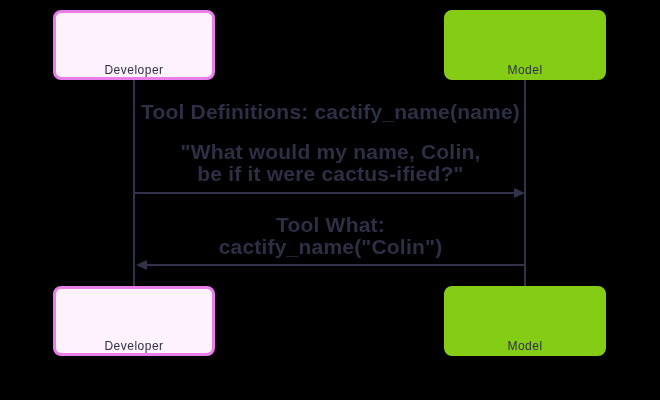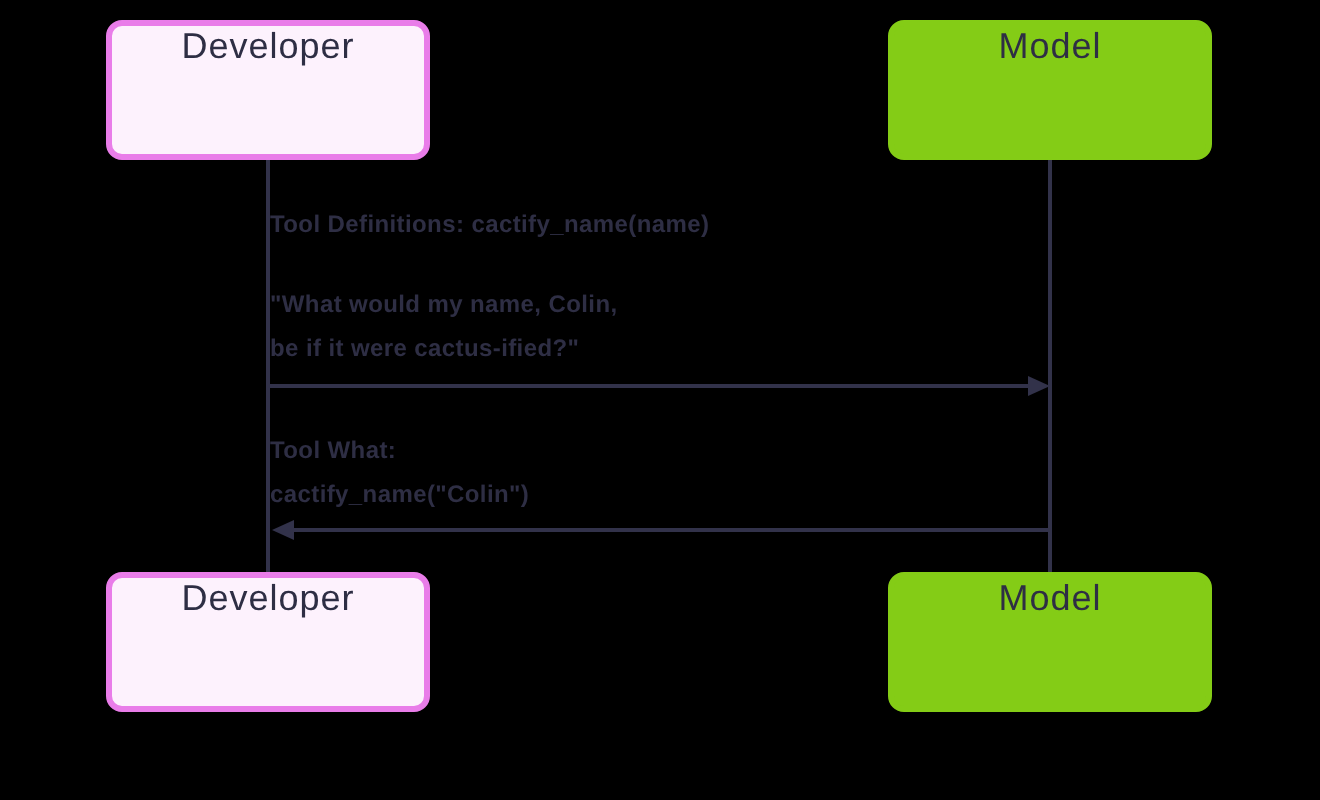--- a/index.html
+++ b/index.html
@@ -15,23 +15,23 @@
     overflow: hidden;
     font-family: "Liberation Sans", "DejaVu Sans", sans-serif;
   }
   
   .actor-box {
     position: absolute;
     width: 156px;
     height: 64px;
     border-radius: 8px;
     display: flex;
-    align-items: flex-start;
+    align-items: flex-end;
     justify-content: center;
-    font-size: 18px;
+    font-size: 12px;
     color: #2e2e44;
     letter-spacing: 0.5px;
   }
   .actor-dev {
     border: 3px solid #e97de9;
     background: #fdf2fd;
   }
   .actor-model {
     border: 3px solid #84cc16;
     background: #84cc16;
@@ -74,21 +74,22 @@
   .arrowhead-left {
     left: 136px; top: 260px;
     border-right: 11px solid #32324a;
   }
 
   
   .msg-text {
     position: absolute;
     left: 135px;
     width: 391px;
-    font-size: 12px;
+    text-align: center;
+    font-size: 21px;
     font-weight: bold;
     line-height: 22px;
     color: #2e2e44;
     letter-spacing: 0.2px;
   }
   .msg-1 { top: 101px; }
   .msg-1 .gap { height: 18px; }
   .msg-2 { top: 214px; }
   .msg-line { margin: 0; padding: 0; }
 </style>

